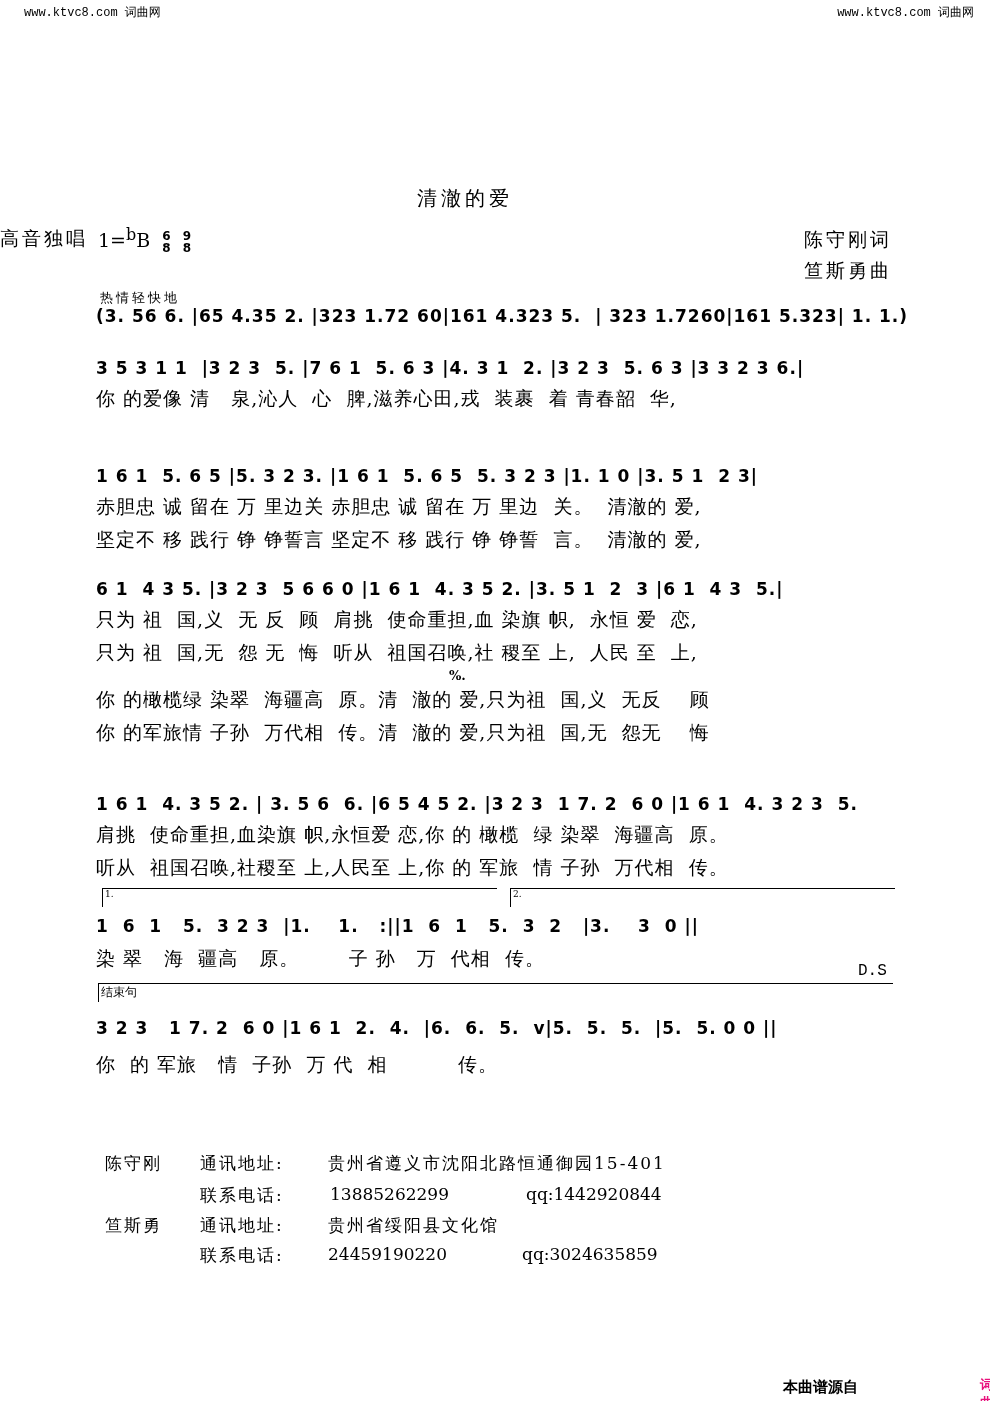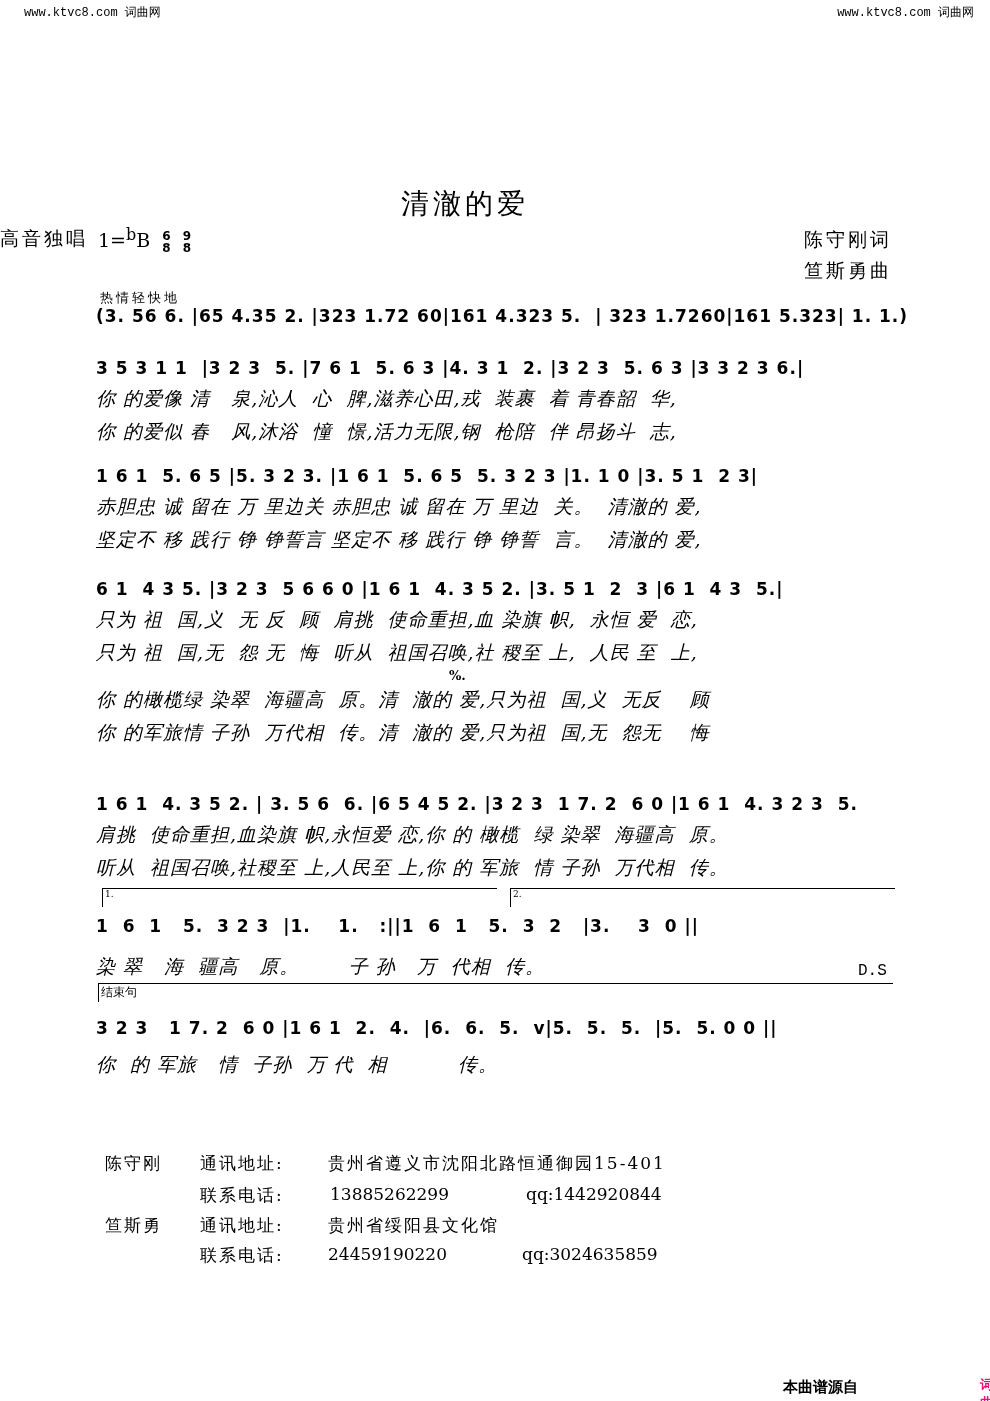--- a/index.html
+++ b/index.html
@@ -1,27 +1,27 @@
 <!DOCTYPE html>
 <html><head>
 <meta charset="utf-8">
 <style>
   html,body{margin:0;padding:0;background:#fff;}
   body{width:990px;height:1401px;position:relative;overflow:hidden;font-family:"DejaVu Serif",serif;color:#000;}
   .wm{position:absolute;top:4px;font-family:"Liberation Mono",monospace;font-size:12px;}
-  .title{position:absolute;left:0;width:930px;top:185px;text-align:center;font-size:28px;letter-spacing:4px;}
+  .title{position:absolute;left:0;width:930px;top:185px;text-align:center;font-size:20px;letter-spacing:4px;}
   .subtitle{position:absolute;left:0;width:958px;top:226px;text-align:left;font-size:19px;letter-spacing:3px;}
   .key{position:absolute;left:98px;top:225px;font-size:19px;}
   .key sup{font-size:16px;}
   .frac{display:inline-block;vertical-align:middle;text-align:center;font-weight:bold;font-size:12px;line-height:12px;margin-left:6px;font-family:"DejaVu Sans",sans-serif;}
   .tempo{position:absolute;left:100px;top:258px;font-size:13px;letter-spacing:3px;margin-top:31px;}
   .credit{position:absolute;right:98px;font-size:19px;letter-spacing:3px;}
   .row{position:absolute;left:96px;width:800px;}
   .notes{font-family:"DejaVu Sans",sans-serif;font-weight:bold;font-size:17px;letter-spacing:1px;white-space:pre;height:28px;line-height:28px;}
-  .lyric{font-size:19px;white-space:pre;height:33px;line-height:33px;letter-spacing:1px;font-style:italic;}
+  .lyric{font-size:19px;white-space:pre;height:33px;line-height:33px;letter-spacing:1px;}
   .contact{position:absolute;font-size:17px;letter-spacing:2px;}
   .footer-src{position:absolute;left:783px;top:1378px;font-family:"DejaVu Sans",sans-serif;font-weight:bold;font-size:15px;}
   .footer-brand{position:absolute;left:980px;top:1376px;font-family:Liberation Sans, sans-serif;font-weight:bold;font-size:13px;}
   .volta{position:absolute;border-top:1px solid #000;border-left:1px solid #000;height:18px;font-size:9px;padding-left:2px;}
   .ds{position:absolute;font-family:"Liberation Mono",monospace;font-size:16px;}
 </style>
 </head>
 <body>
 
 <div class="wm" style="left:24px">www.ktvc8.com 词曲网</div>
@@ -39,21 +39,20 @@
 <div class="credit" style="top:227px">陈守刚词</div>
 <div class="credit" style="top:258px">笪斯勇曲</div>
 
 <div class="row" style="top:302px">
   <div class="notes">(3. 56 6. |65 4.35 2. |323 1.72 60|161 4.323 5.  | 323 1.7260|161 5.323| 1. 1.)</div>
 </div>
 
 <div class="row" style="top:354px">
   <div class="notes">3 5 3 1 1  |3 2 3  5. |7 6 1  5. 6 3 |4. 3 1  2. |3 2 3  5. 6 3 |3 3 2 3 6.|</div>
   <div class="lyric">你 的爱像 清   泉,沁人  心  脾,滋养心田,戎  装裹  着 青春韶  华,</div>
-  <div class="lyric">你 的爱似 春   风,沐浴  憧  憬,活力无限,钢  枪陪  伴 昂扬斗  志,</div>
 </div>
 
 <div class="row" style="top:462px">
   <div class="notes">1 6 1  5. 6 5 |5. 3 2 3. |1 6 1  5. 6 5  5. 3 2 3 |1. 1 0 |3. 5 1  2 3|</div>
   <div class="lyric">赤胆忠 诚 留在 万 里边关 赤胆忠 诚 留在 万 里边  关。  清澈的 爱,</div>
   <div class="lyric">坚定不 移 践行 铮 铮誓言 坚定不 移 践行 铮 铮誓  言。  清澈的 爱,</div>
 </div>
 
 <div class="row" style="top:575px">
   <div class="notes">6 1  4 3 5. |3 2 3  5 6 6 0 |1 6 1  4. 3 5 2. |3. 5 1  2  3 |6 1  4 3  5.|</div>
@@ -70,21 +69,21 @@
 <div class="row" style="top:790px">
   <div class="notes">1 6 1  4. 3 5 2. | 3. 5 6  6. |6 5 4 5 2. |3 2 3  1 7. 2  6 0 |1 6 1  4. 3 2 3  5.</div>
   <div class="lyric">肩挑  使命重担,血染旗 帜,永恒爱 恋,你 的 橄榄  绿 染翠  海疆高  原。</div>
   <div class="lyric">听从  祖国召唤,社稷至 上,人民至 上,你 的 军旅  情 子孙  万代相  传。</div>
 </div>
 
 <div class="volta" style="left:102px;top:888px;width:392px;"><span>1.</span></div>
 <div class="volta" style="left:510px;top:888px;width:382px;"><span>2.</span></div>
 <div class="row" style="top:912px">
   <div class="notes">1  6  1   5.  3 2 3  |1.    1.   :||1  6  1   5.  3  2   |3.    3  0 ||</div>
-  <div class="lyric" style="margin-top:10px">染 翠   海  疆高   原。       子 孙   万  代相  传。</div>
+  <div class="lyric" style="margin-top:2px">染 翠   海  疆高   原。       子 孙   万  代相  传。</div>
 </div>
 <div class="ds" style="left:858px;top:962px">D.S</div>
 
 <div class="volta" style="left:98px;top:983px;width:792px;font-size:12px;"><span>结束句</span></div>
 <div class="row" style="top:1014px">
   <div class="notes">3 2 3   1 7. 2  6 0 |1 6 1  2.  4.  |6.  6.  5.  v|5.  5.  5.  |5.  5. 0 0 ||</div>
   <div class="lyric" style="margin-top:6px">你  的 军旅   情  子孙  万 代  相          传。</div>
 </div>
 
 <div class="contact" style="left:105px;top:1152px">陈守刚</div>

